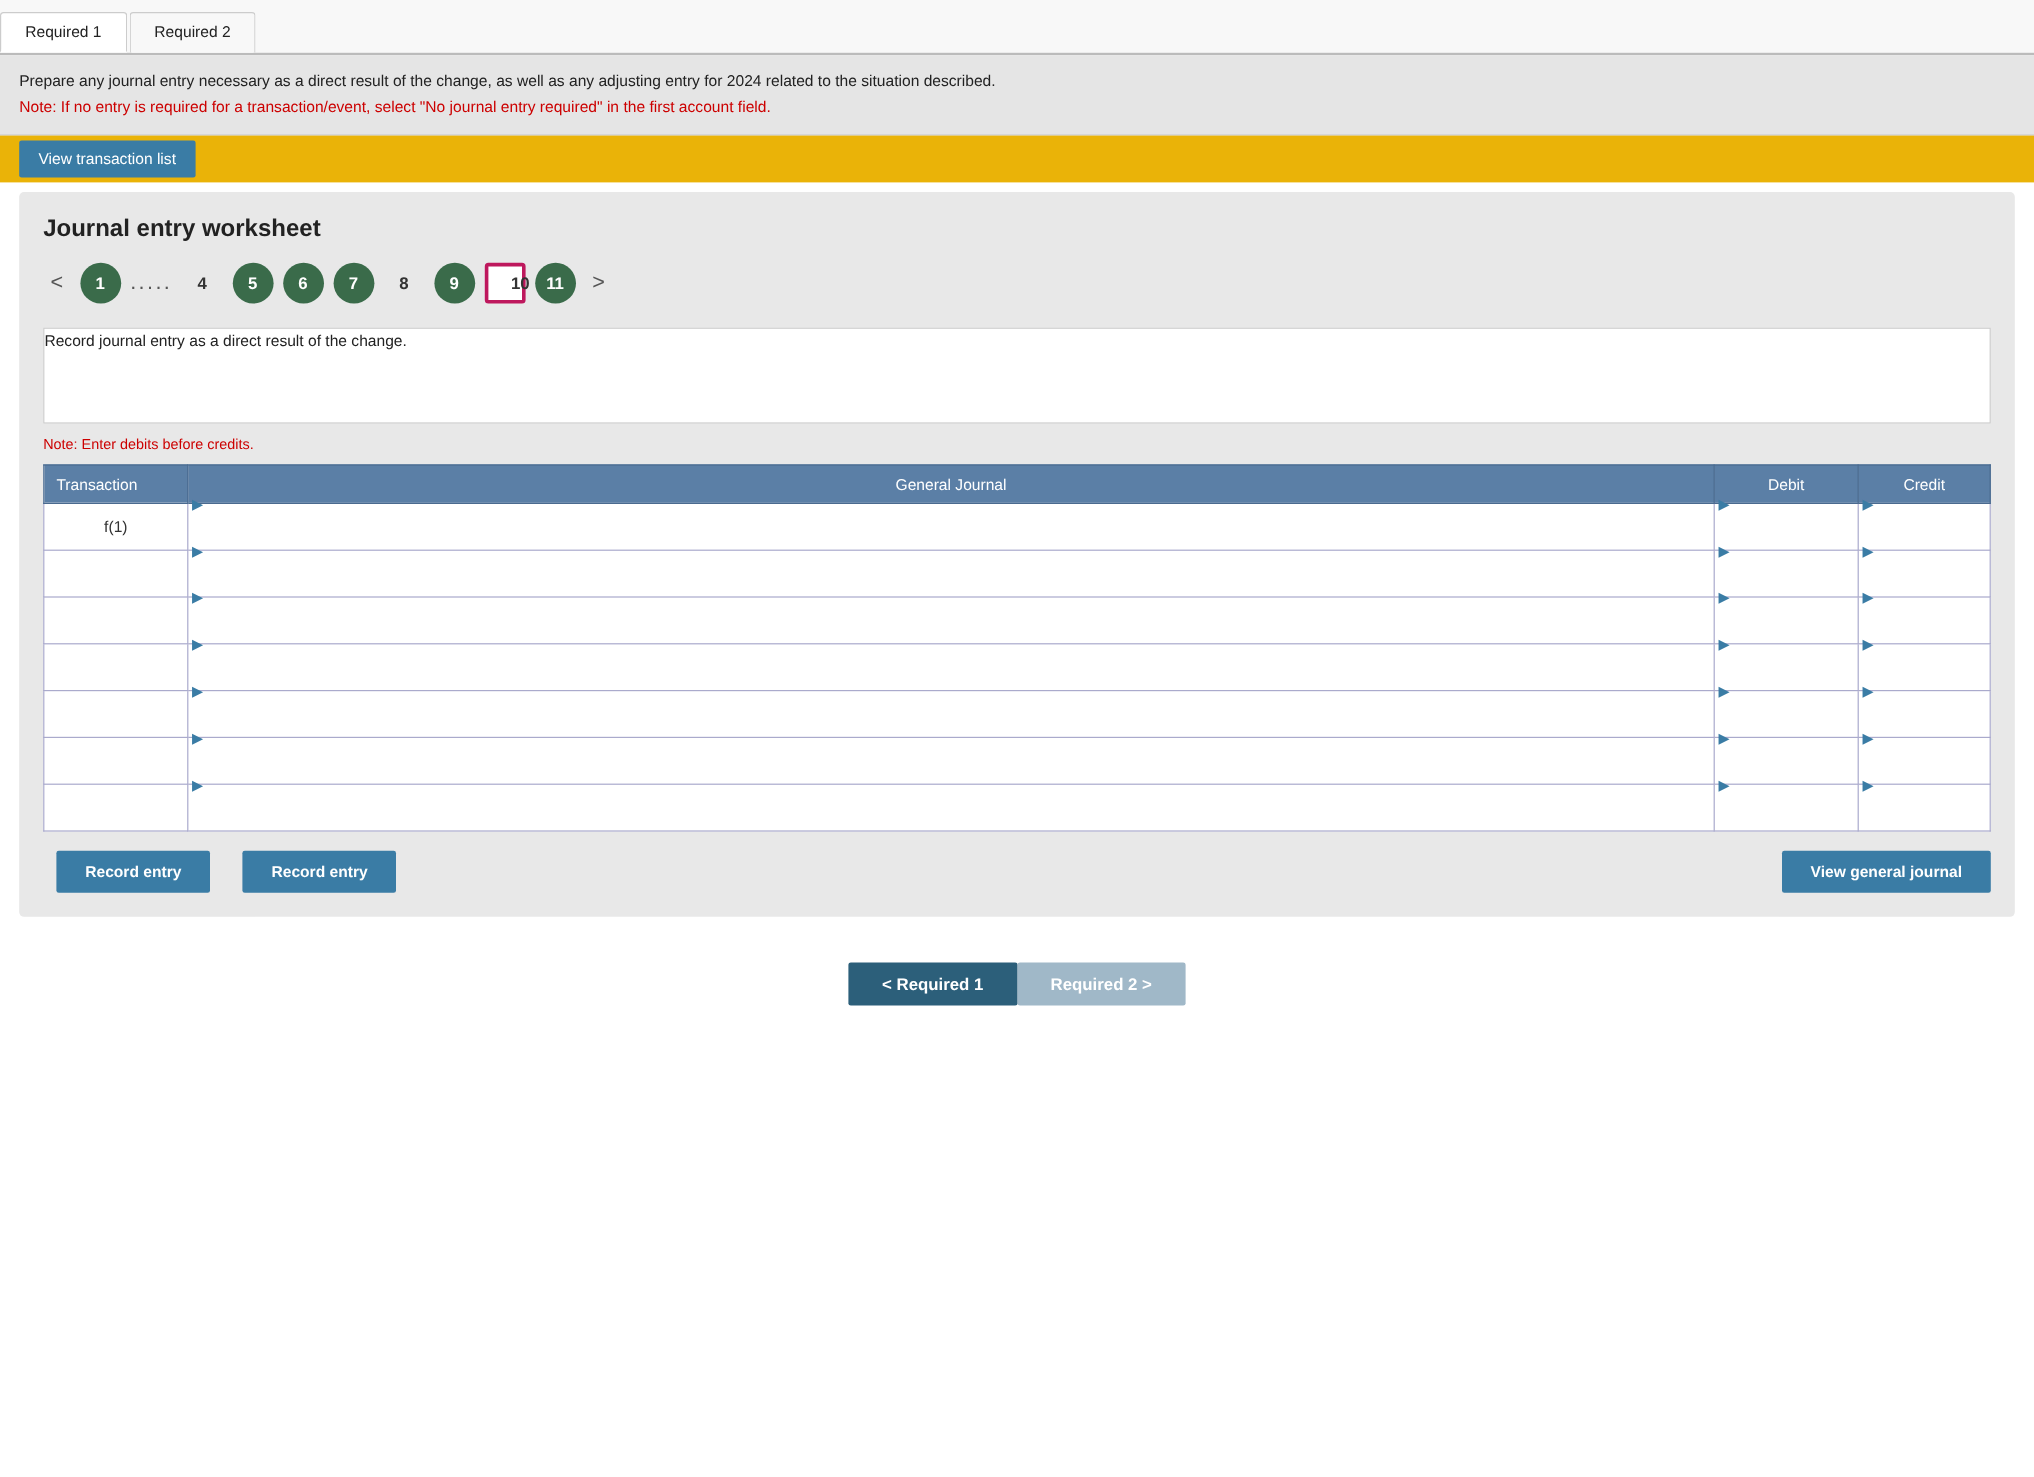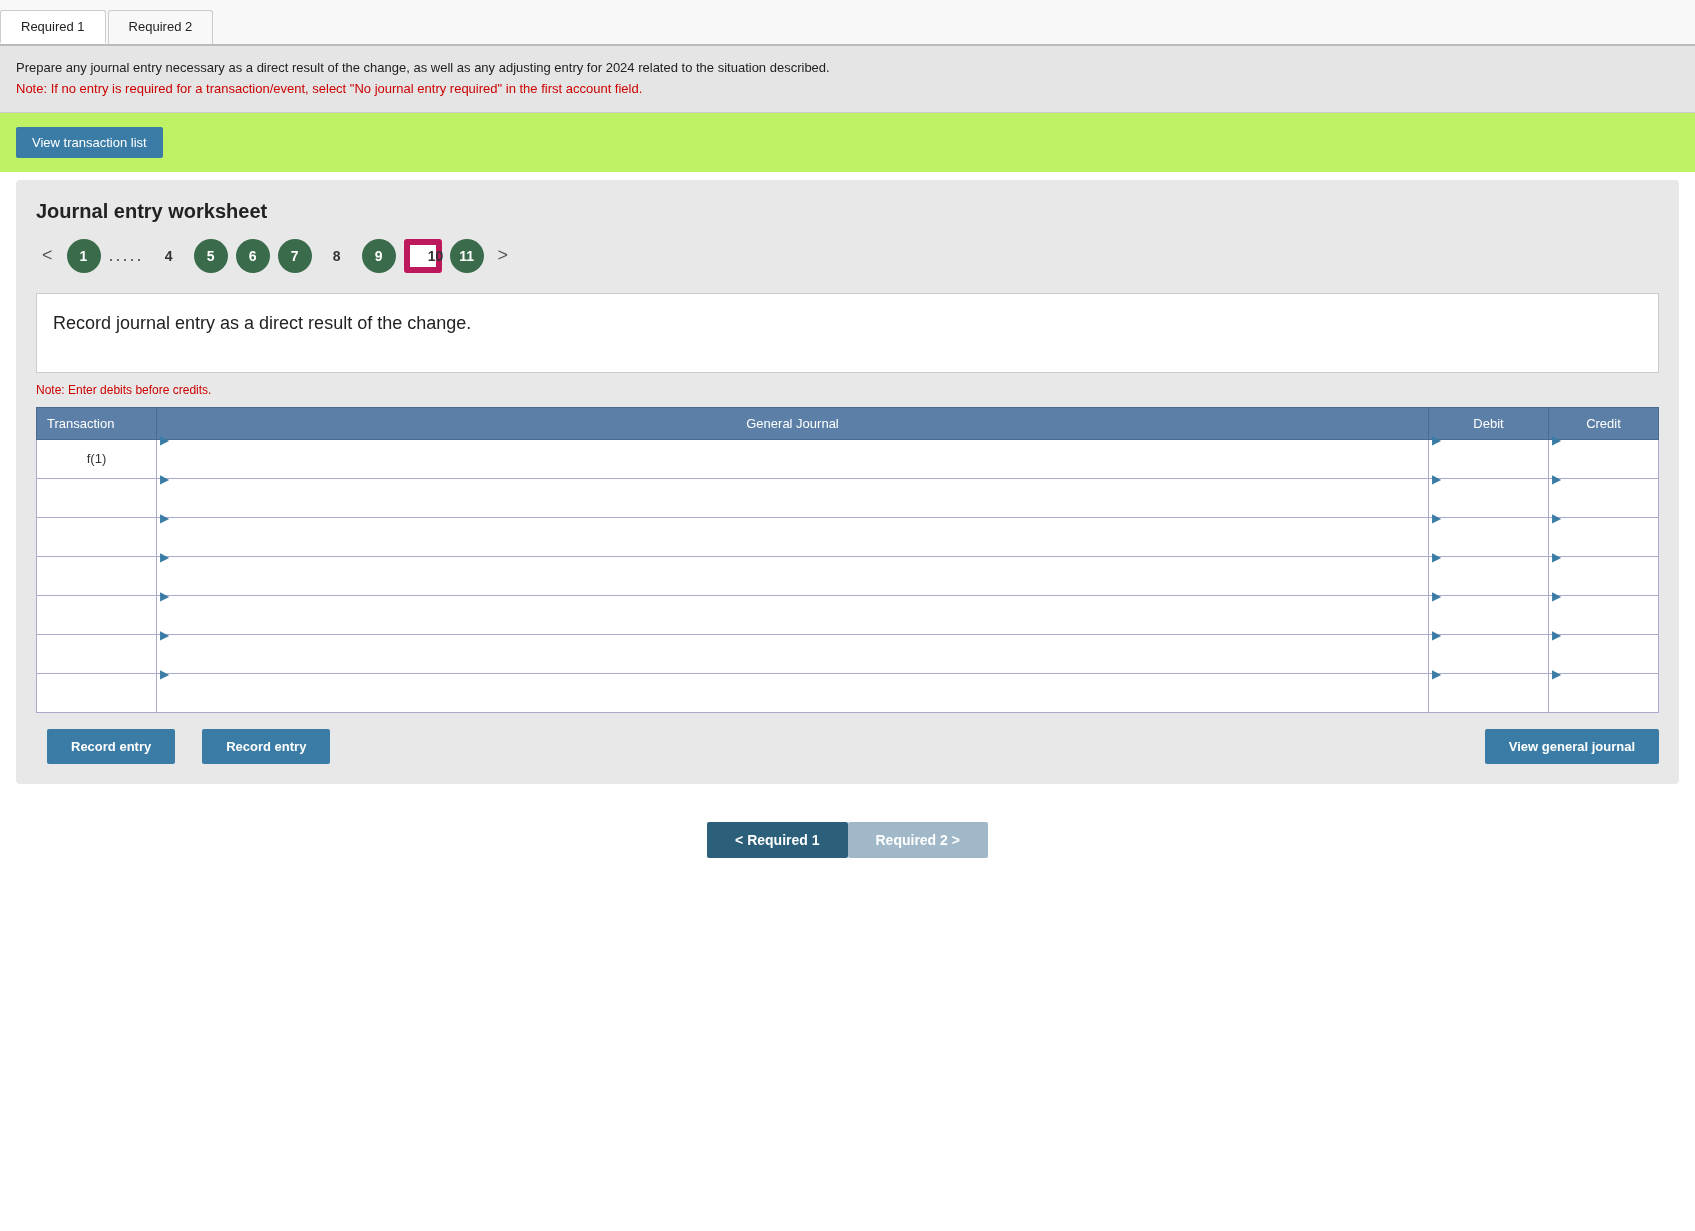--- a/index.html
+++ b/index.html
@@ -48,22 +48,22 @@
       font-size: 13px;
       line-height: 1.6;
       border-bottom: 1px solid #ccc;
     }
     .info-banner .note-red {
       color: #cc0000;
     }
 
     
     .transaction-btn-area {
-      padding: 14px 16px;
-      background: #bef264;
+      padding: 4px 16px;
+      background: #eab308;
     }
     .btn-teal {
       background: #3a7ca5;
       color: #fff;
       border: none;
       padding: 8px 16px;
       font-size: 13px;
       cursor: pointer;
       border-radius: 2px;
     }
@@ -117,32 +117,31 @@
       color: #fff;
     }
     .page-num.plain {
       background: transparent;
       color: #333;
       border: none;
     }
     .page-num.boxed {
       background: #fff;
       color: #333;
-      border: 6px solid #be185d;
+      border: 3px solid #be185d;
       border-radius: 3px;
       padding-left: 26px;
     }
 
     
     .description-box {
       background: #fff;
       border: 1px solid #ccc;
-      padding: 16px;
       margin-bottom: 10px;
-      font-size: 18px;
+      font-size: 13px;
       min-height: 80px;
       line-height: 1.5;
     }
 
     .note-debits {
       color: #cc0000;
       font-size: 12px;
       margin-bottom: 10px;
     }
 

